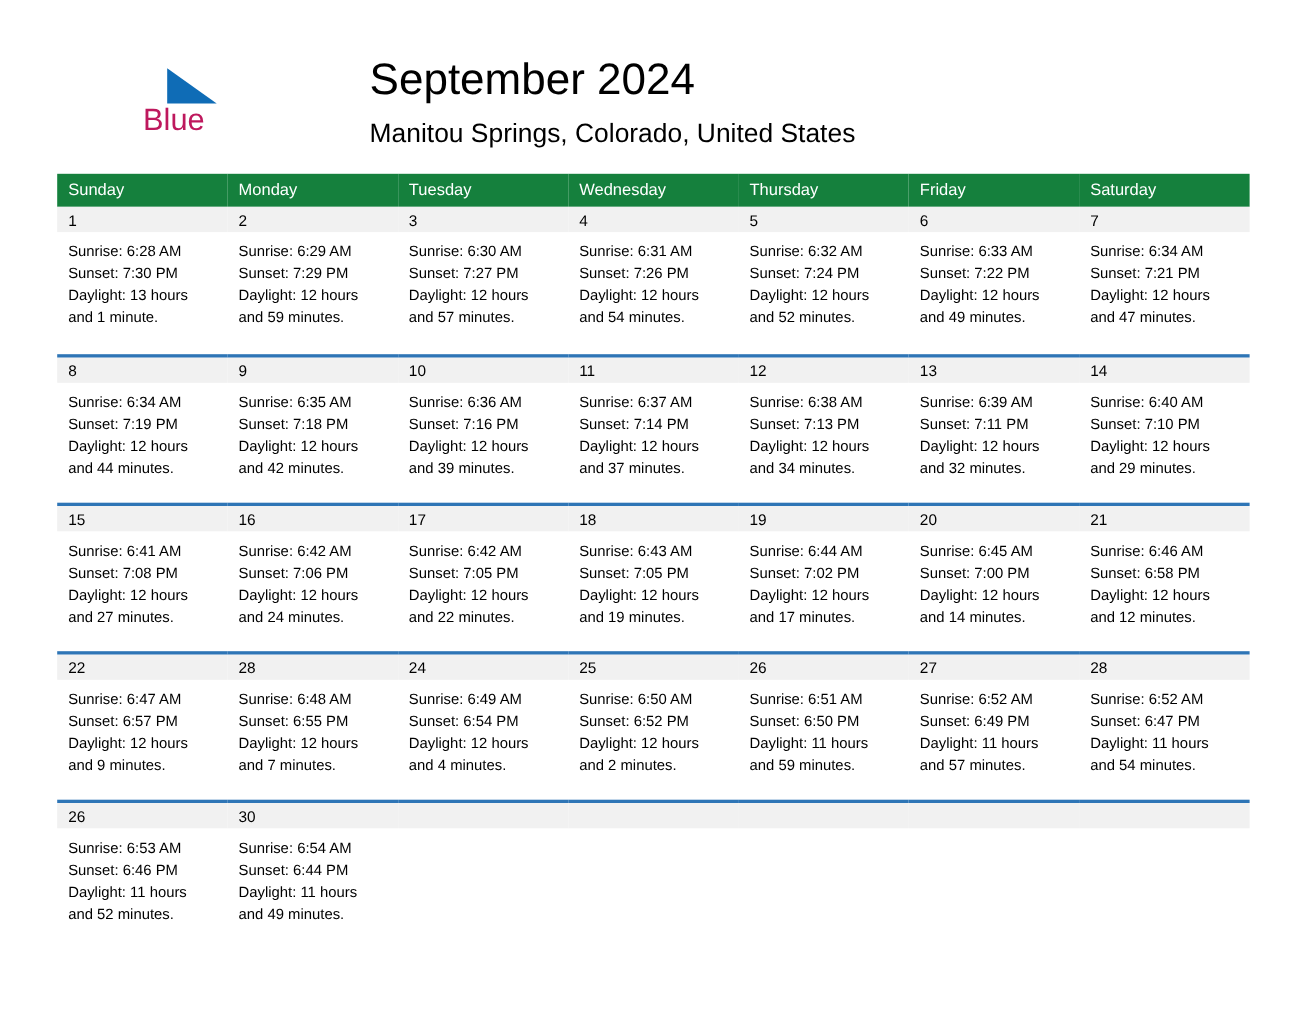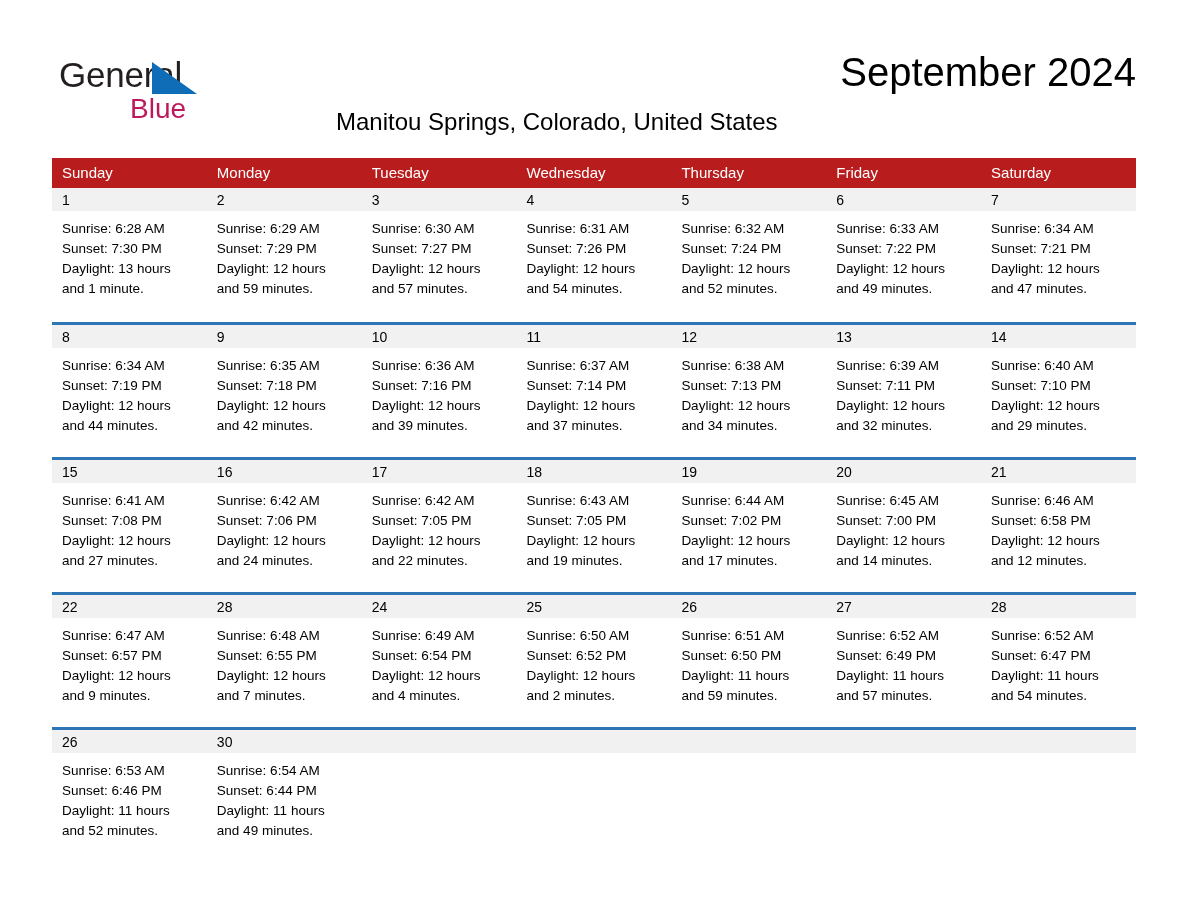--- a/index.html
+++ b/index.html
@@ -70,21 +70,21 @@
     top: 48px;
     text-align: right;
     width: 800px;
   }
   .month-title {
     font-size: 40px;
     line-height: 48px;
     font-weight: normal;
     color: #000000;
     white-space: nowrap;
-    text-align: right;
+    text-align: left;
   }
   .location-title {
     margin-top: 11px;
     font-size: 24px;
     line-height: 30px;
     font-weight: normal;
     color: #000000;
     white-space: nowrap;
     text-align: left;
   }
@@ -94,21 +94,21 @@
     position: absolute;
     left: 52px;
     top: 158px;
     width: 1084px;
     border-collapse: collapse;
     table-layout: fixed;
   }
   .calendar col { width: 154.85px; }
 
   thead th {
-    background: #b91c1c;
+    background: #15803d;
     color: #ffffff;
     font-weight: normal;
     font-size: 15px;
     text-align: left;
     padding: 6px 0 7px 10px;
     height: 20px;
     box-sizing: border-box;
     border: none;
   }
 
@@ -143,21 +143,20 @@
   td.empty .cell-body { visibility: hidden; }
 </style>
 </head>
 <body>
 
 <div class="page">
 
   <div class="header">
 
     <div class="logo">
-      <span class="logo-general">General</span>
       <span class="logo-triangle"></span>
       <span class="logo-blue">Blue</span>
     </div>
 
     <div class="title-block">
       <div class="month-title">September 2024</div>
       <div class="location-title">Manitou Springs, Colorado, United States</div>
     </div>
 
   </div>

